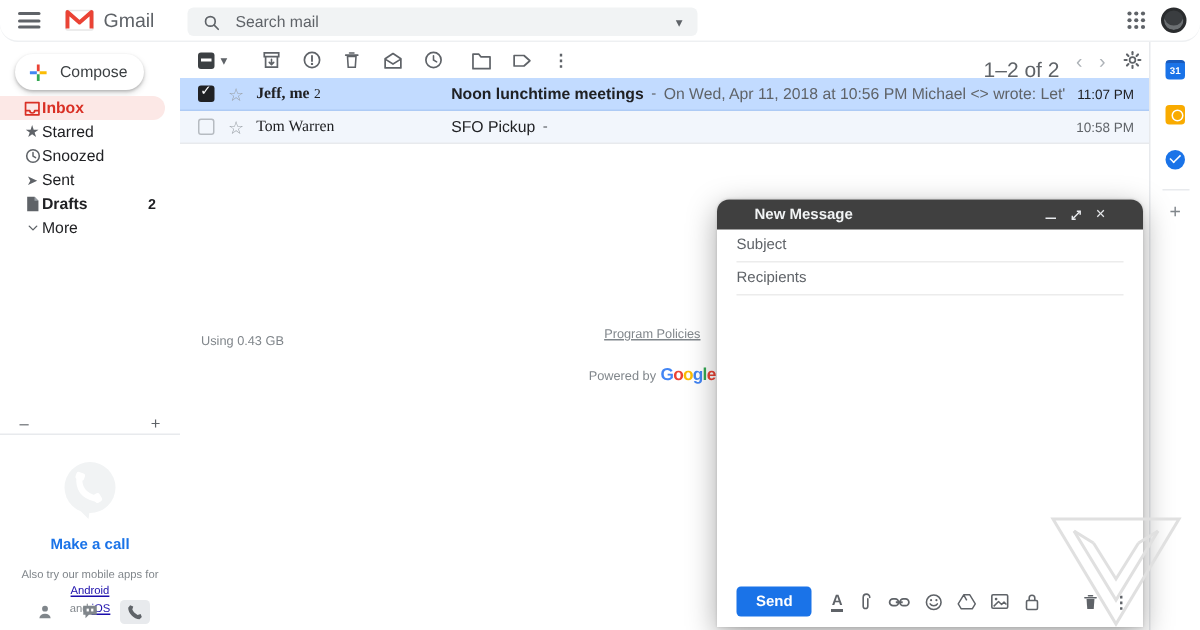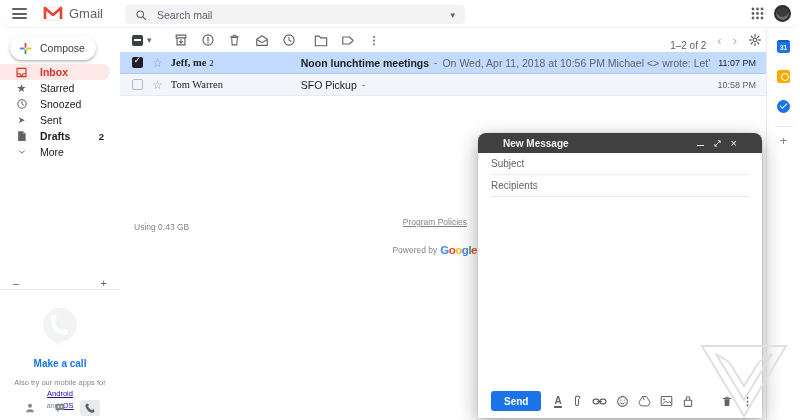--- a/index.html
+++ b/index.html
@@ -22,21 +22,21 @@
   .avatar { position:absolute; right:9px; top:5px; width:17px; height:17px; border-radius:50%;
     background:#3a3d40; border:2px solid #2a2c2e; box-shadow:inset 0 -3px 0 #6c7073; cursor:pointer; }
 
   
   .sidebar { position:absolute; left:0; top:28px; width:120px; bottom:0; background:#fff; }
   .compose-btn { position:absolute; left:10px; top:8px; width:86px; height:24px; border-radius:12px;
     background:#fff; box-shadow:0 1px 2px rgba(0,0,0,.2), 0 2px 4px rgba(0,0,0,.15);
     display:flex; align-items:center; gap:8px; padding-left:9px; cursor:pointer; }
   .compose-label { font-size:10.5px; color:#3c4043; }
   .nav { position:absolute; top:36px; left:0; right:10px; }
-  .nav-item { height:16px; display:flex; align-items:center; padding-left:15px; gap:12px;
+  .nav-item { height:16px; display:flex; align-items:center; padding-left:15px; 
     font-size:10.5px; color:#202124; border-radius:0 8px 8px 0; cursor:pointer; }
   .nav-item .nicon { width:13px; display:flex; justify-content:center; align-items:center; color:#5f6368; }
   .nav-item.active { background:#fce8e6; color:#d93025; font-weight:bold; }
   .nav-item.bold { font-weight:bold; }
   .nav-count { margin-left:auto; margin-right:6px; font-size:9.5px; color:#202124; }
   .glyph-star { font-size:11px; color:#5f6368; line-height:1; }
   .glyph-send { font-size:9px; color:#5f6368; line-height:1; }
 
   
   .hangouts { position:absolute; left:0; top:248px; width:120px; bottom:0; }
@@ -54,21 +54,21 @@
 
   
   .main { position:absolute; left:120px; top:28px; right:34px; bottom:0; background:#fff; }
   .list-toolbar { position:absolute; top:0; left:0; right:0; height:24px; display:flex; align-items:center; padding-left:12px; }
   .tb-icon { display:flex; align-items:center; justify-content:center; width:14px; cursor:pointer; }
   .tb-gap { margin-left:13px; }
   .sel-box { width:11px; height:11px; background:#3c4043; border-radius:2px; position:relative; cursor:pointer; }
   .sel-box::after { content:""; position:absolute; left:2px; right:2px; top:4.5px; height:1.6px; background:#fff; }
   .glyph-more { color:#5f6368; font-size:11px; font-weight:bold; cursor:pointer; }
   .pager { position:absolute; top:0; right:4px; height:24px; display:flex; align-items:center; gap:11px; }
-  .pager-text { font-size:10px; color:#5f6368;margin-top:11px; }
+  .pager-text { font-size:14px; color:#5f6368;margin-top:11px; }
   .chev { font-size:13px; color:#aeb3b8; line-height:1; cursor:pointer; }
 
   .row { position:absolute; left:0; right:0; height:22px; display:flex; align-items:center;
     font-size:10.5px; padding-left:12px; cursor:pointer; }
   .row.selected { top:24px; background:#c2dbff; border-bottom:1px solid #aecbf5; }
   .row.read { top:46px; background:#f2f6fc; border-bottom:1px solid #e8eaed; }
   .chk { width:11px; height:11px; border-radius:2px; flex:none; }
   .chk.checked { background:#202124; position:relative; }
   .chk.checked span { position:absolute; left:1.5px; top:-2.5px; color:#fff; font-size:9px; }
   .chk.empty { border:1.5px solid #b6bbc1; background:transparent; }

